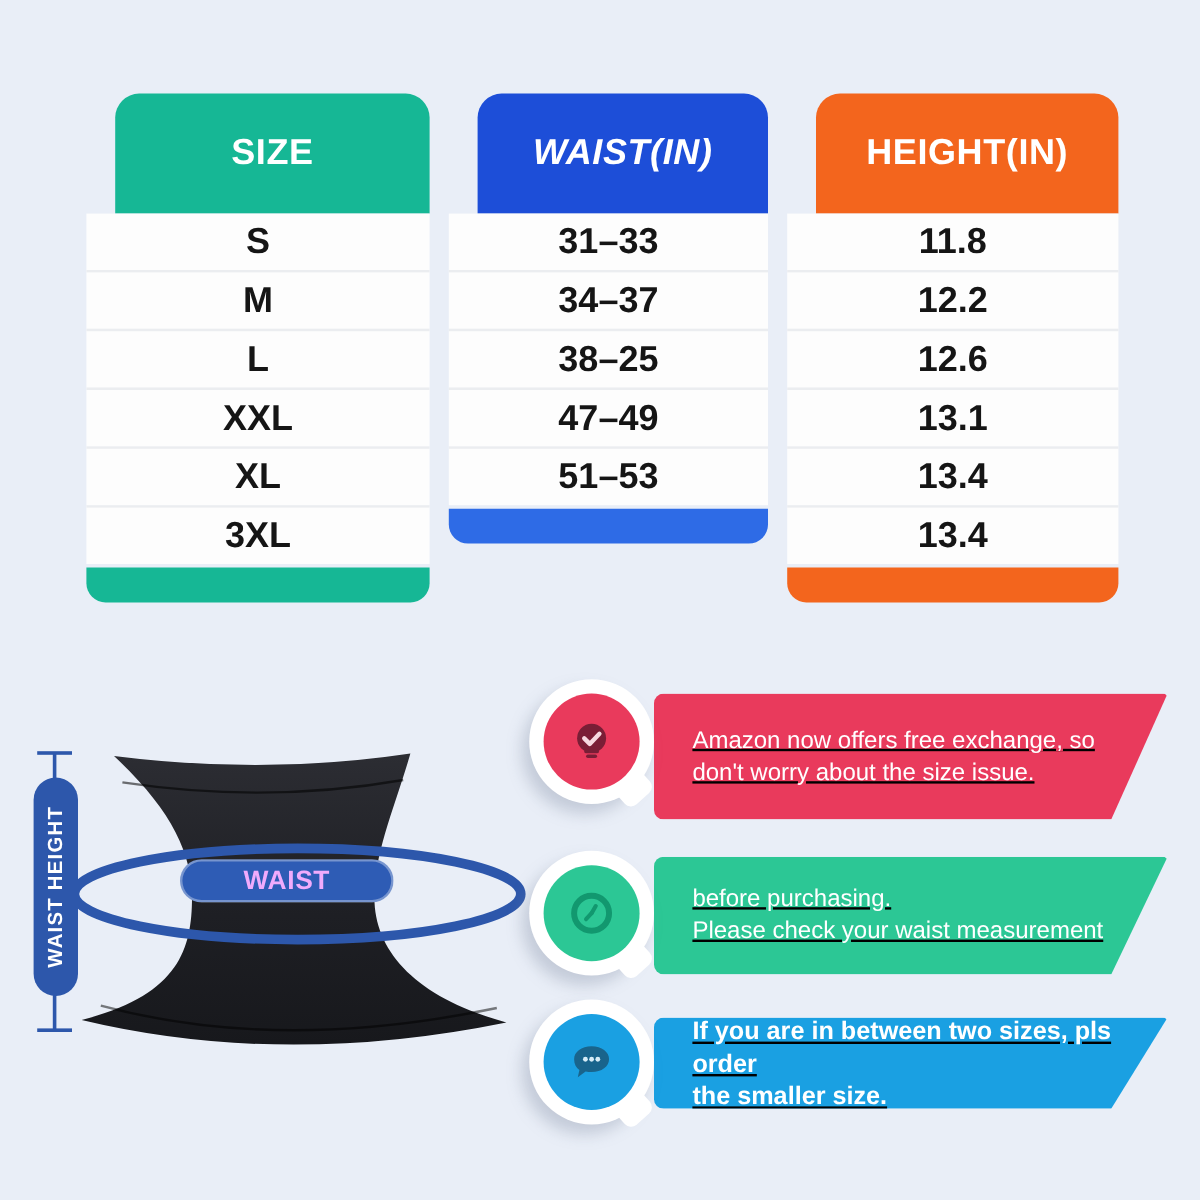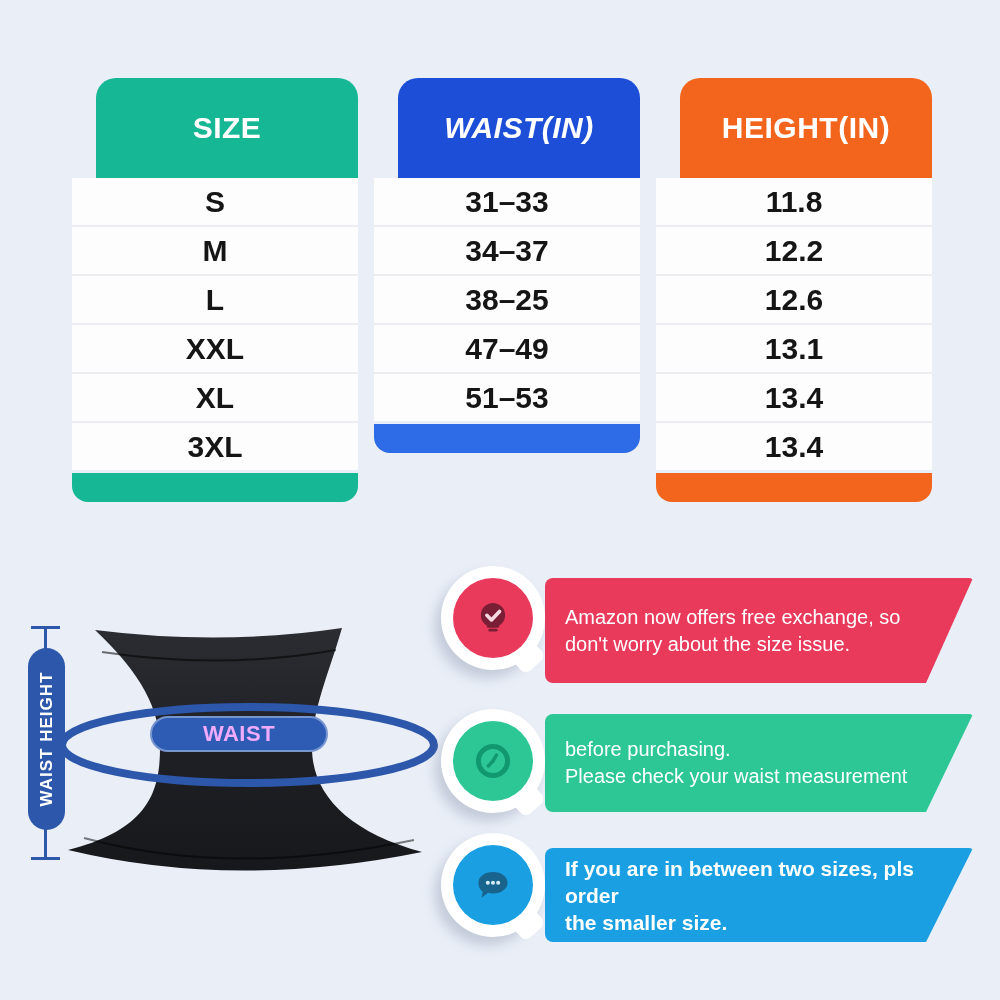--- a/index.html
+++ b/index.html
@@ -46,21 +46,21 @@
     position:absolute;left:50%;top:50%;
     transform:translate(-50%,-50%) rotate(-90deg);
     color:#fff;font-weight:700;font-size:17px;letter-spacing:1px;white-space:nowrap;
   }
   
   .banner{
     position:absolute;left:545px;width:428px;
     clip-path:polygon(0 0,100% 0,calc(100% - 47px) 100%,0 100%);
     border-radius:8px 4px 0 8px;
     display:flex;flex-direction:column;justify-content:center;
-    padding-left:20px;box-sizing:border-box;
+    padding-left:32px;box-sizing:border-box;text-decoration:underline;
   }
   .banner .line{color:#ffffff;font-size:20px;line-height:27px;}
   .banner.bold .line{font-weight:700;font-size:21px;}
   .badge{
     position:absolute;left:441px;width:104px;height:104px;border-radius:50%;
     background:#ffffff;box-shadow:-6px 8px 12px rgba(125,138,160,.35);
   }
   .badge::after{ 
     content:"";position:absolute;left:64px;top:56px;width:28px;height:50px;
     background:#ffffff;border-radius:7px;transform:rotate(-42deg);
@@ -160,21 +160,21 @@
 <div class="badge" style="top:709px;">
   <div class="inner" style="background-color: rgb(44, 199, 149);">
     <svg width="46" height="46" viewBox="0 0 24 24">
       <circle cx="12" cy="12" r="7.6" fill="none" stroke="#12986f" stroke-width="2.6"></circle>
       <line x1="12" y1="12" x2="13.8" y2="8.9" stroke="#12986f" stroke-width="1.8" stroke-linecap="round"></line>
       <line x1="12" y1="12" x2="9.6" y2="14.6" stroke="#12986f" stroke-width="1.8" stroke-linecap="round"></line>
     </svg>
   </div>
 </div>
 
-<div class="banner bold" style="top: 848px; height: 94px; background-color: rgb(26, 160, 226);">
+<div class="banner bold" style="top: 848px; height: 76px; background-color: rgb(26, 160, 226);">
   <div class="line">If you are in between two sizes, pls order</div>
   <div class="line">the smaller size.</div>
 </div>
 <div class="badge" style="top:833px;">
   <div class="inner" style="background-color: rgb(26, 160, 226);">
     <svg width="46" height="46" viewBox="0 0 24 24">
       <path d="M12 5.2 c4.4 0 7.6 2.5 7.6 5.6 c0 3.1 -3.2 5.6 -7.6 5.6
                c-0.9 0 -1.8 -0.1 -2.6 -0.3 L6 18.6 l0.7 -3.1
                C5.2 14.4 4.4 12.8 4.4 10.8 C4.4 7.7 7.6 5.2 12 5.2 Z" fill="#19648c"></path>
       <circle cx="9.3" cy="10.8" r="1.05" fill="#d6ecf7"></circle>

